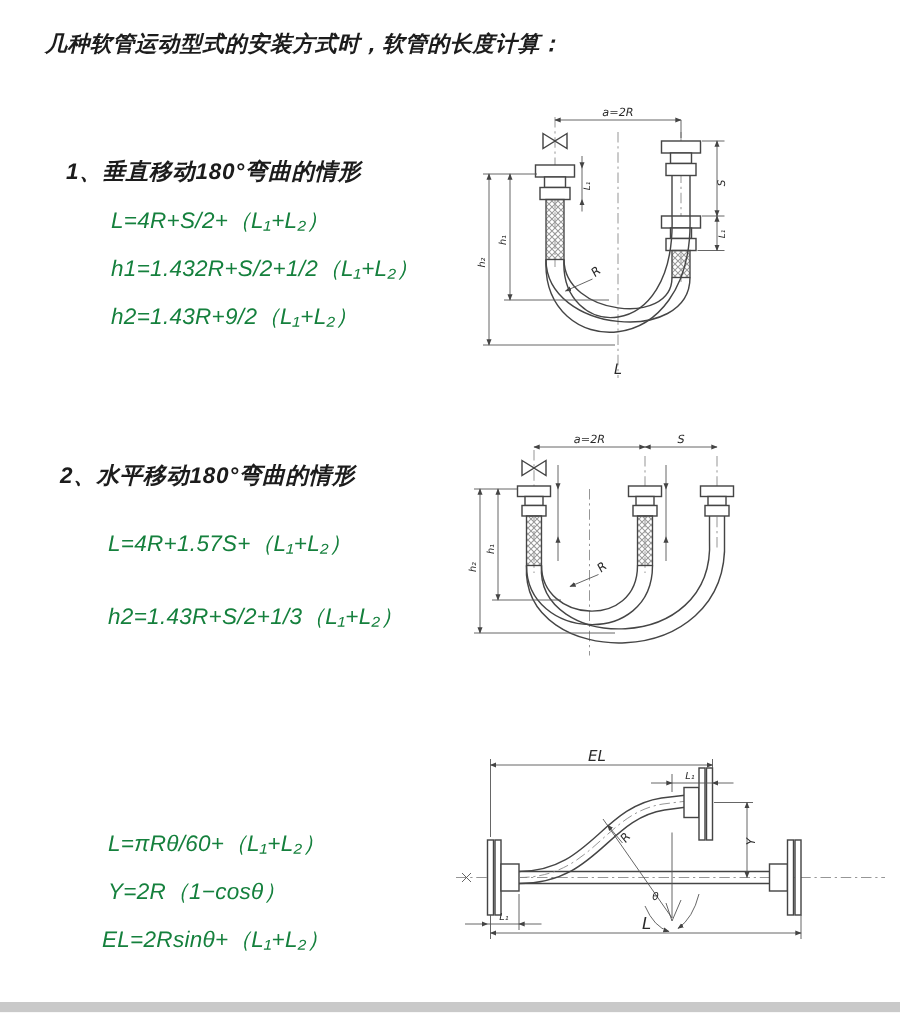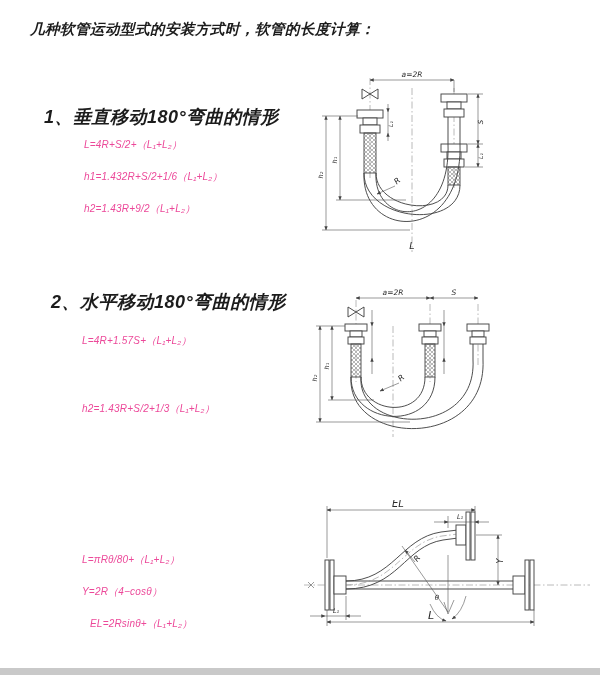--- a/index.html
+++ b/index.html
@@ -1,48 +1,48 @@
 <!DOCTYPE html>
 <html><head>
 <meta charset="utf-8">
 <style>
   html,body{margin:0;padding:0;background:#fff;}
   #page{position:relative;width:600px;height:675px;background:#fff;overflow:hidden;
         font-family:"Liberation Sans","DejaVu Sans",sans-serif;color:#1c1c1c;
         border-right:2px solid #0c4a6e;font-style:italic;}
   .title{position:absolute;left:30px;top:20px;font-size:14.5px;font-weight:700;letter-spacing:.5px;}
-  .sec-head{position:absolute;font-size:18px;font-weight:700;letter-spacing:.5px;}
-  .formula{position:absolute;font-size:10px;font-weight:400;color:#ec4899;letter-spacing:.2px;margin-left:10px;}
+  .sec-head{position:absolute;font-size:15px;font-weight:700;letter-spacing:.5px;}
+  .formula{position:absolute;font-size:15px;font-weight:400;color:#15803d;letter-spacing:.2px;}
   .bottom-strip{position:absolute;left:0;top:668px;width:600px;height:7px;background:#c9c9c9;}
   svg{position:absolute;}
   svg text{fill:#2a2a2a;font-family:"DejaVu Sans",sans-serif;}
   .ol{stroke:#454545;stroke-width:.95;fill:none;}
   .dl{stroke:#555;stroke-width:.6;fill:none;}
   .cl{stroke:#808080;stroke-width:.55;fill:none;stroke-dasharray:7 2.5 1.5 2.5;}
   .fr{fill:#fff;stroke:#454545;stroke-width:.95;}
 </style>
 </head>
 <body>
 
 <div id="page">
 
   <div class="title">几种软管运动型式的安装方式时，软管的长度计算：</div>
 
   <div class="sec-head" style="left:44px;top:105px;">1、垂直移动180°弯曲的情形</div>
   <div class="formula" style="left:74px;top:138px;">L=4R+S/2+（L₁+L₂）</div>
-  <div class="formula" style="left:74px;top:170px;">h1=1.432R+S/2+1/6（L₁+L₂）</div>
+  <div class="formula" style="left:74px;top:170px;">h1=1.432R+S/2+1/2（L₁+L₂）</div>
   <div class="formula" style="left:74px;top:202px;">h2=1.43R+9/2（L₁+L₂）</div>
 
-  <div class="sec-head" style="left:40px;top:290px;margin-left:11px;">2、水平移动180°弯曲的情形</div>
-  <div class="formula" style="left:72px;top:334px;">L=4R+1.57S+（L₁+L₂）</div>
+  <div class="sec-head" style="left:40px;top:308px;">2、水平移动180°弯曲的情形</div>
+  <div class="formula" style="left:72px;top:353px;">L=4R+1.57S+（L₁+L₂）</div>
   <div class="formula" style="left:72px;top:402px;">h2=1.43R+S/2+1/3（L₁+L₂）</div>
 
-  <div class="formula" style="left:72px;top:553px;">L=πRθ/80+（L₁+L₂）</div>
-  <div class="formula" style="left:72px;top:585px;">Y=2R（4−cosθ）</div>
-  <div class="formula" style="left:80px;top:617px;">EL=2Rsinθ+（L₁+L₂）</div>
+  <div class="formula" style="left:72px;top:553px;">L=πRθ/60+（L₁+L₂）</div>
+  <div class="formula" style="left:72px;top:585px;">Y=2R（1−cosθ）</div>
+  <div class="formula" style="left:68px;top:617px;">EL=2Rsinθ+（L₁+L₂）</div>
 
   <svg style="left:310px;top:60px;" width="230" height="200" viewBox="0 0 230 200">
     <defs>
       <marker id="ar1" viewBox="0 0 10 10" refX="9" refY="5" markerWidth="7" markerHeight="7" orient="auto-start-reverse">
         <path d="M0,1 L10,5 L0,9 z" fill="#444"></path>
       </marker>
       <pattern id="br1" width="4" height="4" patternUnits="userSpaceOnUse">
         <path d="M0,0 L4,4 M4,0 L0,4" stroke="#999" stroke-width="0.7"></path>
       </pattern>
     </defs>

